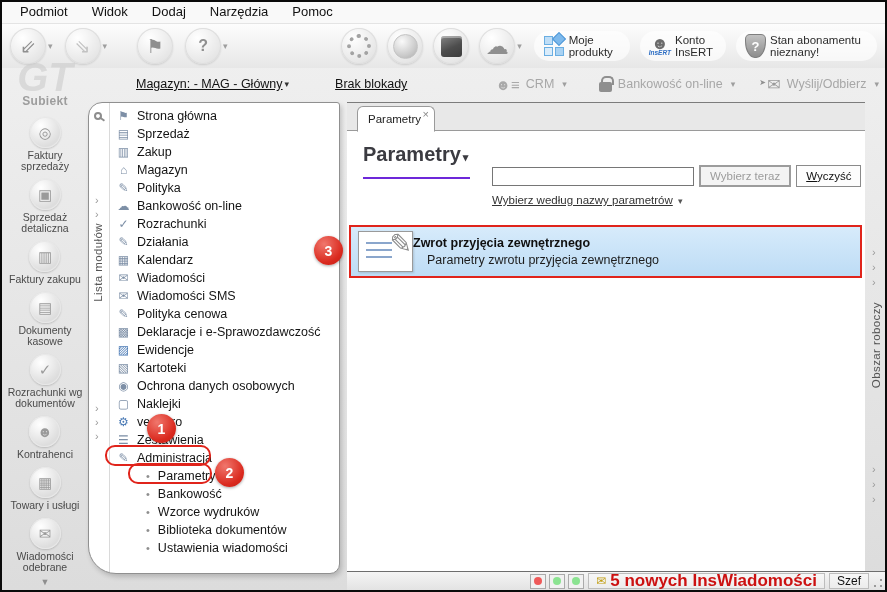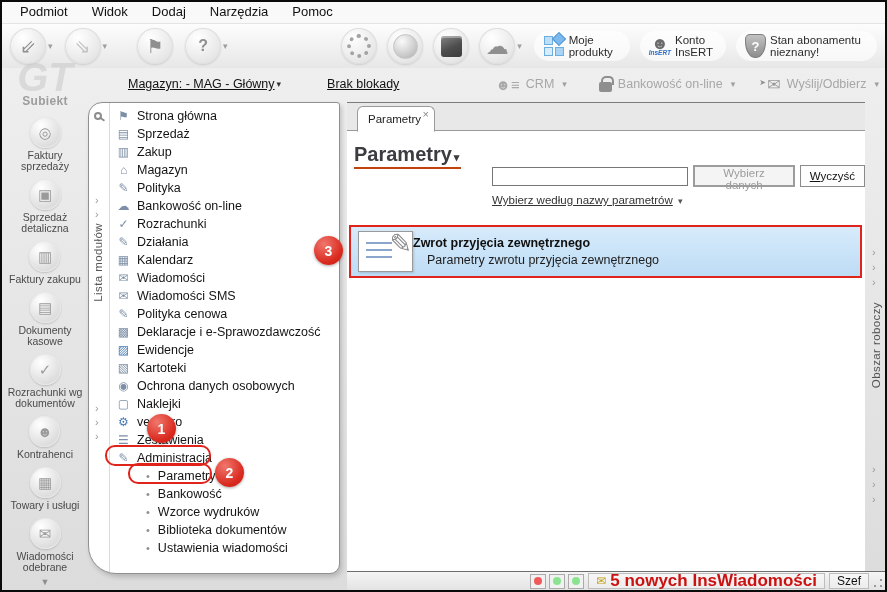--- a/index.html
+++ b/index.html
@@ -108,22 +108,22 @@
   .b1 { left:145px; top:412px; } .b2 { left:213px; top:456px; } .b3 { left:312px; top:234px; }
 
   
   .main { position:absolute; left:345px; top:100px; width:518px; height:472px; border-top:1px solid #7c7c7c; }
   .tabstrip { height:28px; background:#e8e8e8; border-bottom:1px solid #9a9a9a; position:relative; }
   .tab { position:absolute; left:10px; top:3px; width:78px; height:26px; background:#fff;
          border:1px solid #9a9a9a; border-bottom:1px solid #fff; border-radius:6px 6px 0 0;
          font-size:11.5px; color:#222; display:flex; align-items:center; padding-left:10px; z-index:2; }
   .tab .x { position:absolute; top:1px; right:5px; font-size:11px; color:#888; cursor:pointer; }
   .content { position:absolute; left:0; right:0; top:28px; bottom:0; background:#fff; }
-  .page-title { display:inline-block; margin:12px 0 0 7px; font-size:20px; font-weight:bold; color:#3b3b41;
-                border-bottom:2px solid #c2410c; padding-bottom:1px; }
+  .page-title { display:inline-block; margin:12px 0 0 16px; font-size:20px; font-weight:bold; color:#3b3b41;
+                border-bottom:2px solid #6d28d9; padding-bottom:11px; }
   .page-title .caret { font-size:11px; color:#3b3b41; margin-left:2px; }
   .searchrow { position:absolute; left:145px; top:34px; display:flex; gap:5px; align-items:center; }
   .searchrow input { width:202px; height:19px; border:1px solid #767676; font-size:12px; padding:0 3px;
                      font-family:"Liberation Sans",sans-serif; }
   .btn { height:22px; background:#fdfdfd; border:1px solid #8a8a8a; font-size:11.5px;
          font-family:"Liberation Sans",sans-serif; padding:0 9px; color:#111; }
   .btn.disabled { color:#9c9c9c; border:2px solid #9c9c9c; background:#f4f4f4; }
   .btn-clear span { display:block; }
   .btn-clear span::first-letter { text-decoration:underline; }
   .filterlink { position:absolute; left:145px; top:63px; font-size:11.5px; color:#333; }
@@ -234,21 +234,21 @@
         <span class="lbl w42">Konto InsERT</span>
       </div>
       <div class="tool-btn">
         <span class="shield">?</span>
         <span class="lbl w96">Stan abonamentu nieznany!</span>
       </div>
     </div>
   </div>
 
   <div class="toolbar2">
-    <span class="ctx-link" style="margin-left:8px;">Magazyn: - MAG - Główny</span>
+    <span class="ctx-link" style="margin-left:16px;">Magazyn: - MAG - Główny</span>
     <span class="caret" style="color:#333;">▾</span>
     <span class="ctx-link" style="margin-left:44px;">Brak blokady</span>
     <div class="ctx-right">
       <div class="ctx-grp">
         <span class="gl">☻≡</span>
         <span>CRM</span>
         <span class="caret">▾</span>
       </div>
       <div class="ctx-grp">
         <span class="lock"></span>
@@ -436,21 +436,21 @@
         <span>Parametry</span>
         <span class="x">×</span>
       </div>
     </div>
     <div class="content">
       <div class="page-title">
         <span>Parametry</span><span class="caret">▾</span>
       </div>
       <div class="searchrow">
         <input type="text" value="" style="">
-        <button class="btn disabled">Wybierz danych</button>
+        <button class="btn disabled">Wybierz teraz</button>
         <button class="btn btn-clear">
             <span>Wyczyść</span>
           </button>
       </div>
       <div class="filterlink">
         <span class="txt">Wybierz według nazwy parametrów</span>
         <span class="caret">▾</span>
       </div>
       <div class="param-item">
         <span class="doc-ic">

